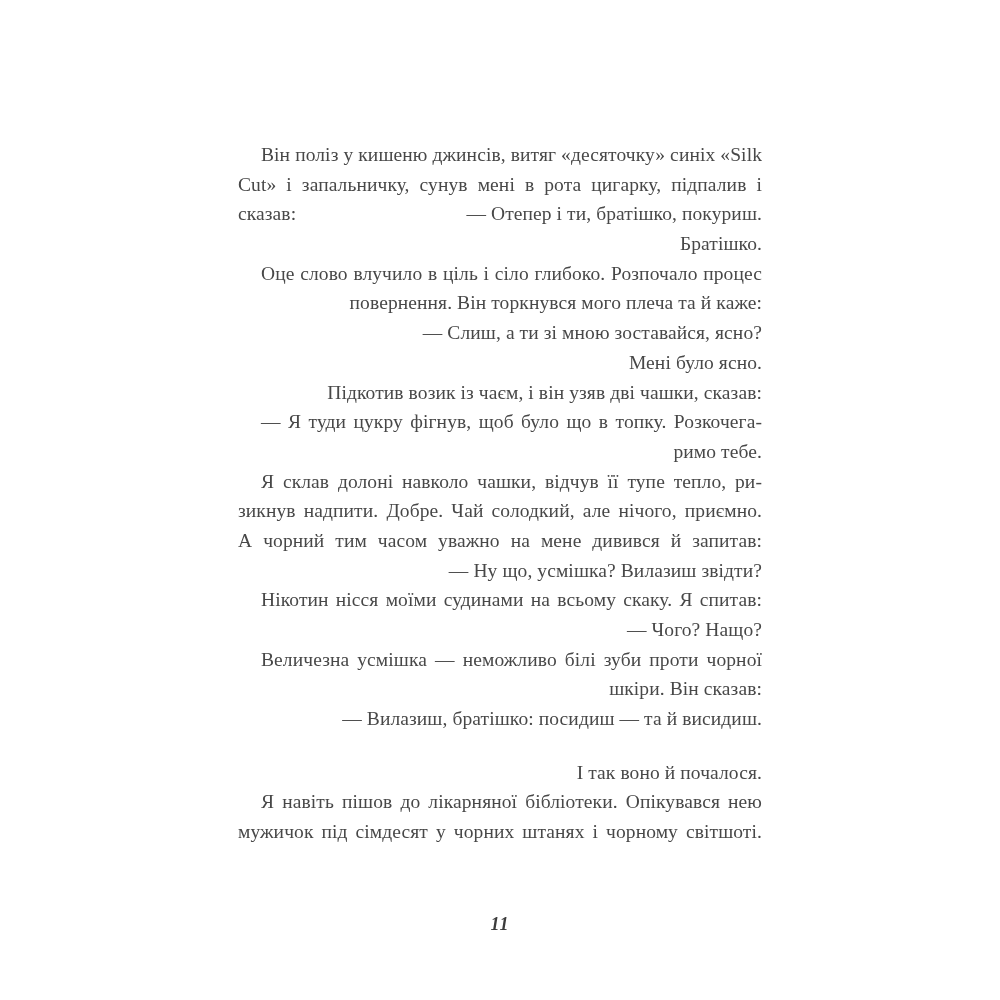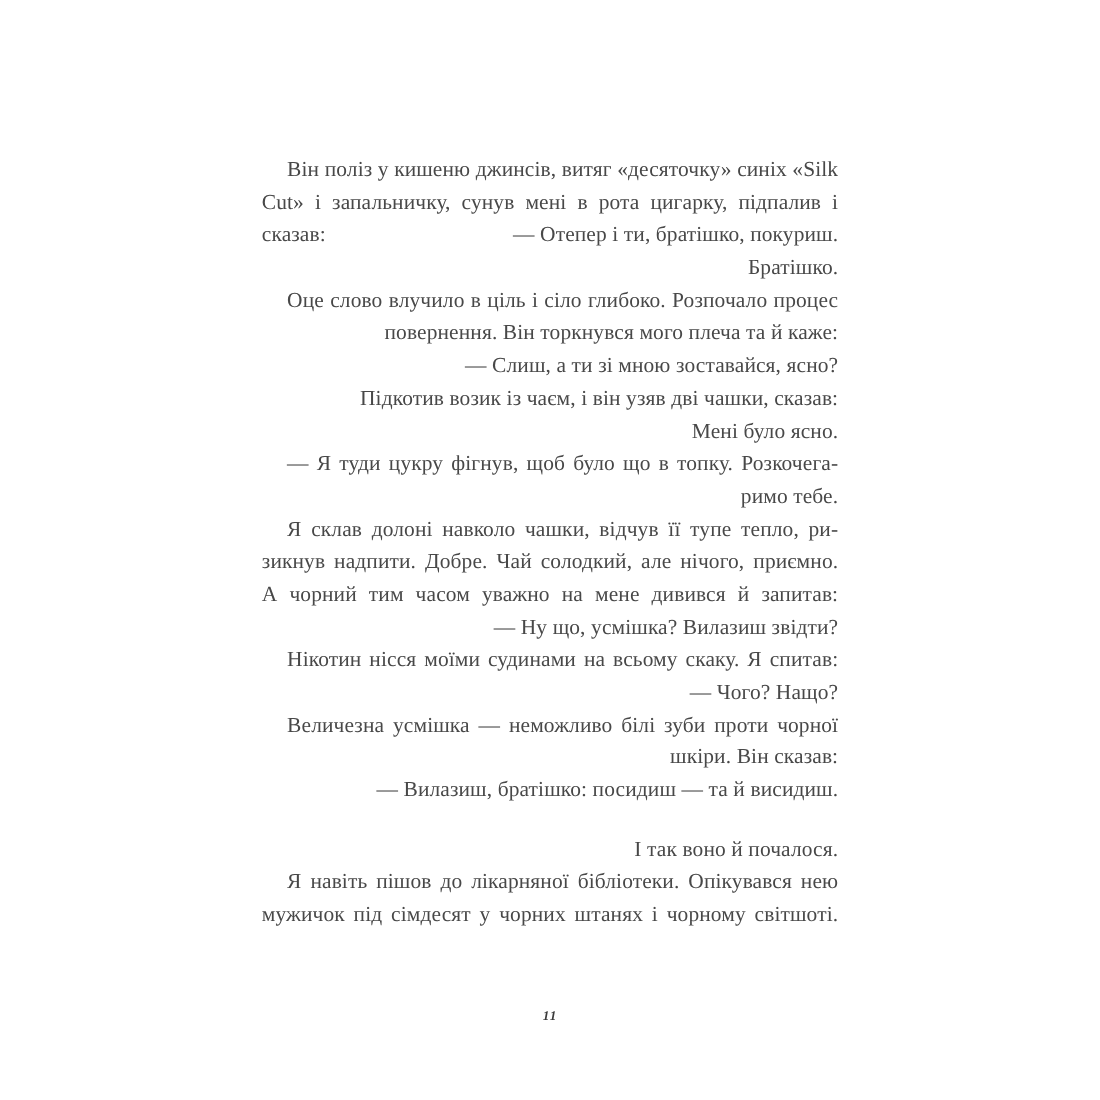--- a/index.html
+++ b/index.html
@@ -49,39 +49,39 @@
   .page-number-wrap {
     position: absolute;
     left: 0;
     top: 914px;
     width: 1000px;
     text-align: center;
   }
   .page-number {
     font-style: italic;
     font-weight: bold;
-    font-size: 12px;
+    font-size: 18px;
     color: #3c3c3c;
     letter-spacing: 1px;
   }
 </style>
 </head>
 <body style="background: rgb(255, 255, 255);">
 
 <div class="page">
   <div class="text-block" id="text-block" style="color: rgb(72, 72, 72);">
       <div class="line indent justify">Він поліз у кишеню джинсів, витяг «десяточку» синіх «Silk</div>
       <div class="line justify">Cut» і запальничку, сунув мені в рота цигарку, підпалив і сказав:</div>
       <div class="line indent">— Отепер і ти, братішко, покуриш.</div>
       <div class="line indent">Братішко.</div>
       <div class="line indent justify">Оце слово влучило в ціль і сіло глибоко. Розпочало процес</div>
       <div class="line">повернення. Він торкнувся мого плеча та й каже:</div>
       <div class="line indent">— Слиш, а ти зі мною зоставайся, ясно?</div>
+      <div class="line indent">Мені було ясно.</div>
       <div class="line indent">Підкотив возик із чаєм, і він узяв дві чашки, сказав:</div>
-      <div class="line indent">Мені було ясно.</div>
       <div class="line indent justify">— Я туди цукру фігнув, щоб було що в топку. Розкочега-</div>
       <div class="line">римо тебе.</div>
       <div class="line indent justify">Я склав долоні навколо чашки, відчув її тупе тепло, ри-</div>
       <div class="line justify">зикнув надпити. Добре. Чай солодкий, але нічого, приємно.</div>
       <div class="line justify">А чорний тим часом уважно на мене дивився й запитав:</div>
       <div class="line indent">— Ну що, усмішка? Вилазиш звідти?</div>
       <div class="line indent justify">Нікотин нісся моїми судинами на всьому скаку. Я спитав:</div>
       <div class="line indent">— Чого? Нащо?</div>
       <div class="line indent justify">Величезна усмішка — неможливо білі зуби проти чорної</div>
       <div class="line">шкіри. Він сказав:</div>

